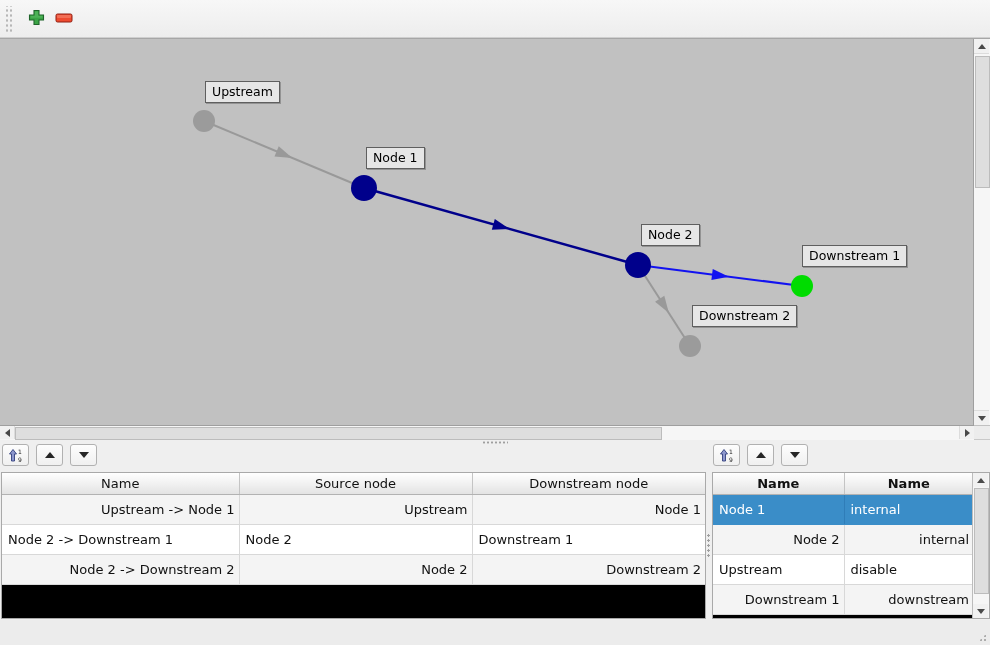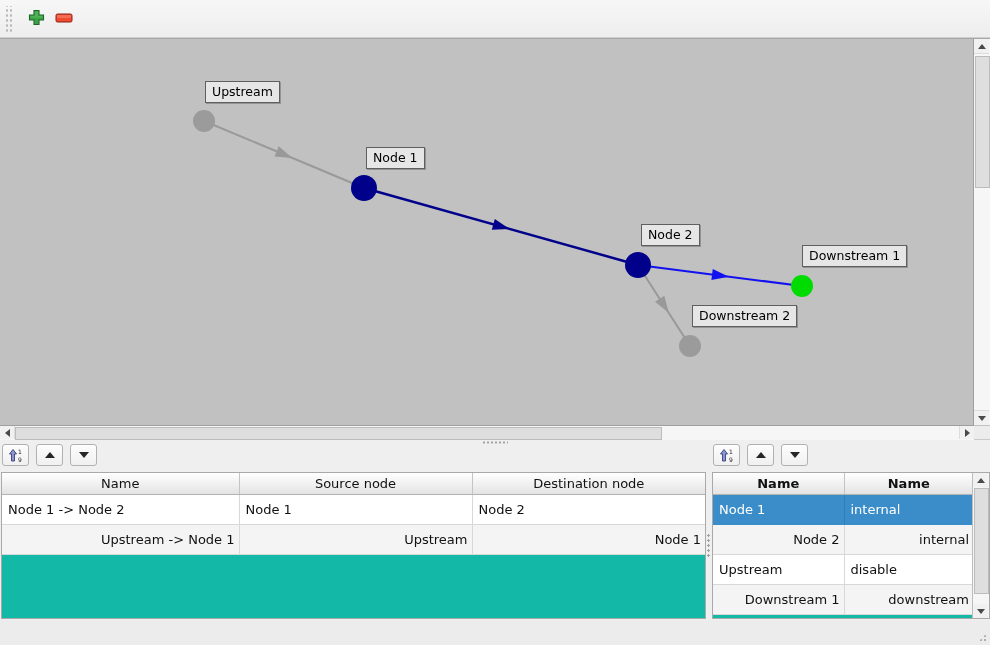--- a/index.html
+++ b/index.html
@@ -67,21 +67,21 @@
   .panel-toolbar.right{left:713px;}
   .small-btn{
     width:27px;height:22px;margin-right:7px;padding:0;
     background:linear-gradient(#fdfdfd,#f0f0f0);
     border:1px solid #b1b1b1;border-radius:3px;
     display:flex;align-items:center;justify-content:center;cursor:default;
   }
   .small-btn .tri-up{border-bottom-color:#262626;border-left-width:5px;border-right-width:5px;border-bottom-width:6px;}
   .small-btn .tri-down{border-top-color:#262626;border-left-width:5px;border-right-width:5px;border-top-width:6px;}
   
-  .table-wrap{position:absolute;top:472px;height:147px;background:#14b8a6;border:1px solid #a9a9a9;overflow:hidden;box-sizing:border-box;}
+  .table-wrap{position:absolute;top:472px;height:147px;background:#000000;border:1px solid #a9a9a9;overflow:hidden;box-sizing:border-box;}
   .table-wrap.tleft{left:1px;width:705px;}
   .table-wrap.tright{left:712px;width:278px;}
   table{border-collapse:collapse;table-layout:fixed;font-size:13px;}
   th{
     height:21px;background:linear-gradient(#ffffff,#e3e3e3);
     border-right:1px solid #c4c4c4;border-bottom:1px solid #b2b2b2;
     font-weight:normal;text-align:center;padding:0;overflow:hidden;white-space:nowrap;
   }
   .tright th{font-weight:bold;}
   th:last-child{border-right:none;}
@@ -217,33 +217,38 @@
   <table>
     <colgroup>
         <col style="width:237px">
         <col style="width:233px">
         <col style="width:233px">
       </colgroup>
     <thead>
         <tr id="edges-head">
           <th>Name</th>
           <th>Source node</th>
-          <th>Destination node</th>
+          <th>Downstream node</th>
         </tr>
       </thead>
     <tbody id="edges-body">
-        <tr>
-          <td>Node 1 -&gt; Node 2</td>
-          <td>Node 1</td>
-          <td>Node 2</td>
-        </tr>
         <tr class="alt">
           <td>Upstream -&gt; Node 1</td>
           <td>Upstream</td>
           <td>Node 1</td>
+        </tr>
+        <tr>
+          <td>Node 2 -&gt; Downstream 1</td>
+          <td>Node 2</td>
+          <td>Downstream 1</td>
+        </tr>
+        <tr class="alt">
+          <td>Node 2 -&gt; Downstream 2</td>
+          <td>Node 2</td>
+          <td>Downstream 2</td>
         </tr>
       </tbody>
   </table>
 </div>
 
 <div class="v-splitter">
   <div class="dots"></div>
 </div>
 
 <div class="table-wrap tright">

